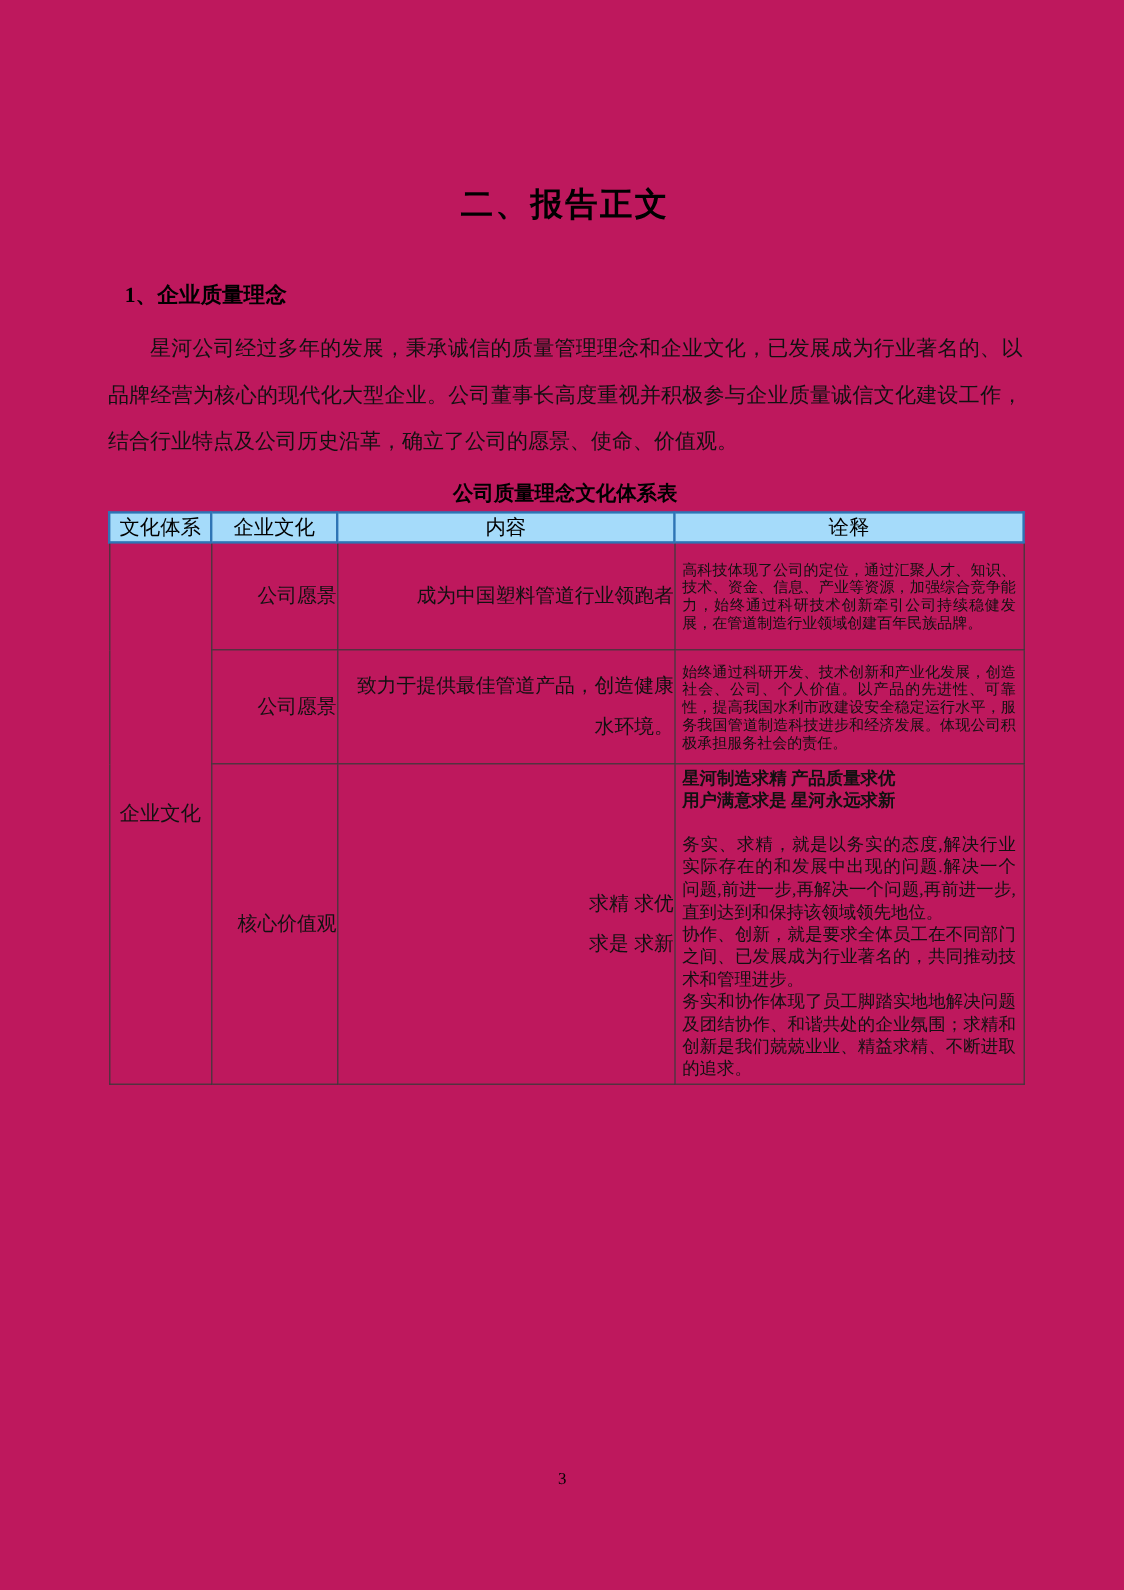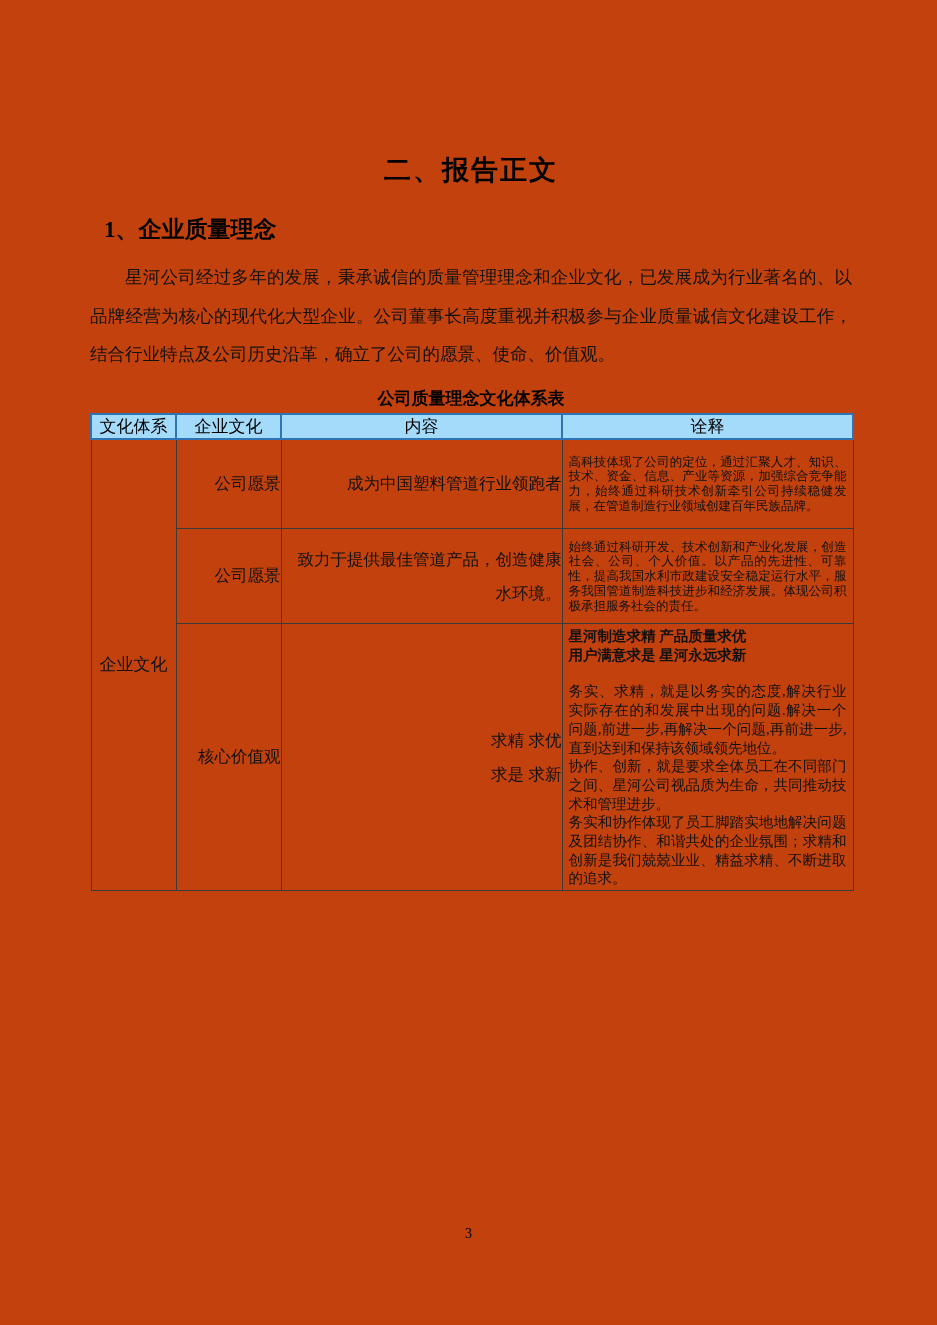--- a/index.html
+++ b/index.html
@@ -2,46 +2,46 @@
 <html style="--header-bg: #A5DBFA; --header-border: #2E74B5;"><head>
 <meta charset="utf-8">
 <style>
   * { margin: 0; padding: 0; box-sizing: border-box; }
   html, body { background: #888; }
   .page {
     position: relative;
     width: 937px;
     height: 1325px;
     margin: 0 auto;
-    background: #c2410c;
+    background: #be185d;
     font-family: "Liberation Serif", "DejaVu Serif", serif;
     color: #1a1a1a;
     overflow: hidden;
   }
   .content {
     position: absolute;
     left: 90px;
     top: 0;
     width: 762px;
   }
   .doc-title {
     margin-top: 152px;
     text-align: center;
     font-family: "Liberation Sans", "DejaVu Sans", sans-serif;
     font-weight: bold;
     font-size: 27px;
     letter-spacing: 2px;
     color: #000;
   }
   .section-heading {
-    margin-top: 26px;
+    margin-top: 46px;
     margin-left: 14px;
     font-family: "Liberation Serif", "DejaVu Serif", serif;
     font-weight: bold;
-    font-size: 23px;
+    font-size: 18px;
     color: #000;
   }
   .body-par {
     margin-top: 13px;
     font-size: 17.5px;
     line-height: 38.5px;
     text-align: justify;
     text-indent: 2em;
     color: #111;
   }
@@ -161,21 +161,21 @@
           <td class="cell-center">核心价值观</td>
           <td class="cell-center content-two-line">
             <div>求精 求优</div>
             <div>求是 求新</div>
           </td>
           <td class="interp interp-lg">
             <div class="bold-line">星河制造求精 产品质量求优</div>
             <div class="bold-line">用户满意求是 星河永远求新</div>
             <div class="gap"></div>
             <div>务实、求精，就是以务实的态度,解决行业实际存在的和发展中出现的问题.解决一个问题,前进一步,再解决一个问题,再前进一步,直到达到和保持该领域领先地位。</div>
-            <div>协作、创新，就是要求全体员工在不同部门之间、星河公司视品质为生命，共同推动技术和管理进步。</div>
+            <div>协作、创新，就是要求全体员工在不同部门之间、已发展成为行业著名的，共同推动技术和管理进步。</div>
             <div>务实和协作体现了员工脚踏实地地解决问题及团结协作、和谐共处的企业氛围；求精和创新是我们兢兢业业、精益求精、不断进取的追求。</div>
           </td>
         </tr>
       </tbody>
     </table>
 
 
 
   </div>
 

